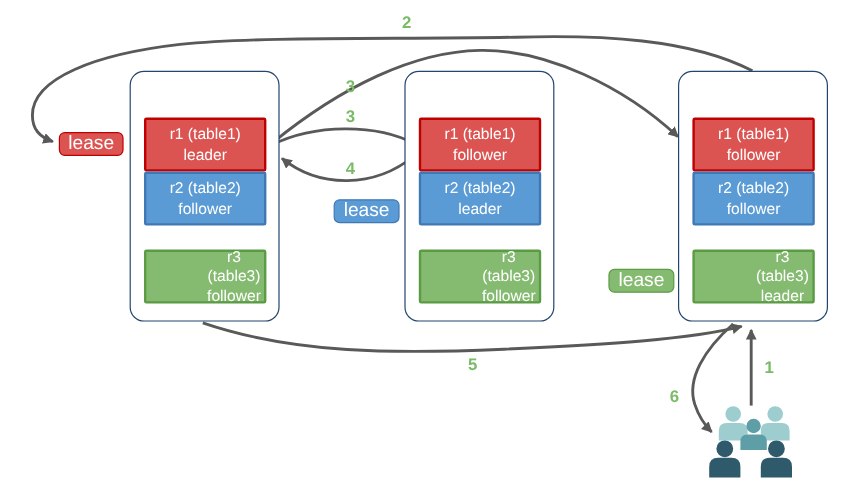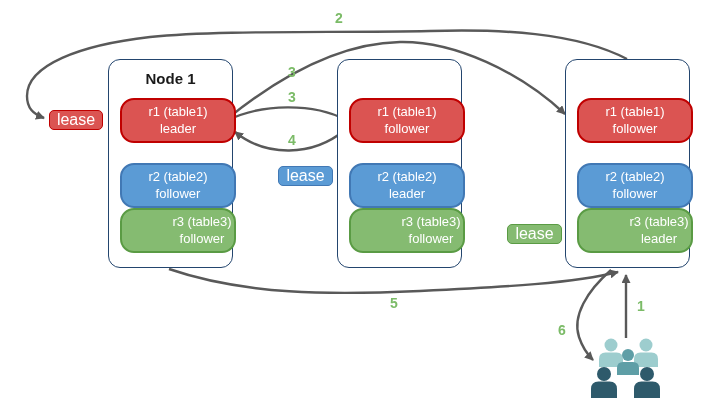--- a/index.html
+++ b/index.html
@@ -13,29 +13,29 @@
   
   .node{
     position:absolute;top:59px;width:125px;height:209px;box-sizing:border-box;
     background:#ffffff;border:1.5px solid var(--node-border);border-radius:12px;
   }
   .node-title{
     position:absolute;top:10px;left:0;width:100%;text-align:center;
     font-size:15px;font-weight:bold;color:#1a1a1a;
   }
   .replica{
-    position:absolute;left:11px;width:116px;height:45px;box-sizing:border-box;
-    border-radius:14px;border:2px solid;display:flex;flex-direction:column;
+    position:absolute;left:11px;width:102px;height:45px;box-sizing:border-box;
+    border-radius:2px;border:2px solid;display:flex;flex-direction:column;
     align-items:center;justify-content:center;color:#ffffff;font-size:13px;line-height:1.28;
     text-align:center;
   }
   .replica.red{background:var(--red-fill);border-color:var(--red-border);}
   .replica.blue{background:var(--blue-fill);border-color:var(--blue-border);}
   .replica.green{background:var(--green-fill);border-color:var(--green-border);padding-left:48px;}
-  .r-top{top:38px;} .r-mid{top:103px;} .r-bot{top:148px;}
+  .r-top{top:38px;} .r-mid{top:83px;} .r-bot{top:148px;}
   
   .lease{
     position:absolute;box-sizing:border-box;border:1.5px solid;border-radius:5px;
     color:#ffffff;font-size:16px;display:flex;align-items:center;justify-content:center;
   }
   .lease.red{background:var(--red-fill);border-color:var(--red-border);}
   .lease.blue{background:var(--blue-fill);border-color:var(--blue-border);}
   .lease.green{background:var(--green-fill);border-color:var(--green-border);}
   
   .step{
@@ -84,21 +84,20 @@
       <path class="u-mid" d="M617 375 L617 368 Q617 362 623 362 L633 362 Q639 362 639 368 L639 375 Z"></path>
 
       <circle class="u-dark" cx="604" cy="374" r="7"></circle>
       <path class="u-dark" d="M591 398 L591 389 Q591 381.5 598.5 381.5 L609.5 381.5 Q617 381.5 617 389 L617 398 Z"></path>
       <circle class="u-dark" cx="647" cy="374" r="7"></circle>
       <path class="u-dark" d="M634 398 L634 389 Q634 381.5 641.5 381.5 L652.5 381.5 Q660 381.5 660 389 L660 398 Z"></path>
     </g>
   </svg>
 
   <div class="node" style="left:108px">
-    <div class="node-title">Node 1</div>
     <div class="replica red r-top">
       <span>r1 (table1)</span>
       <span>leader</span>
     </div>
     <div class="replica blue r-mid">
       <span>r2 (table2)</span>
       <span>follower</span>
     </div>
     <div class="replica green r-bot">
       <span>r3 (table3)</span>

